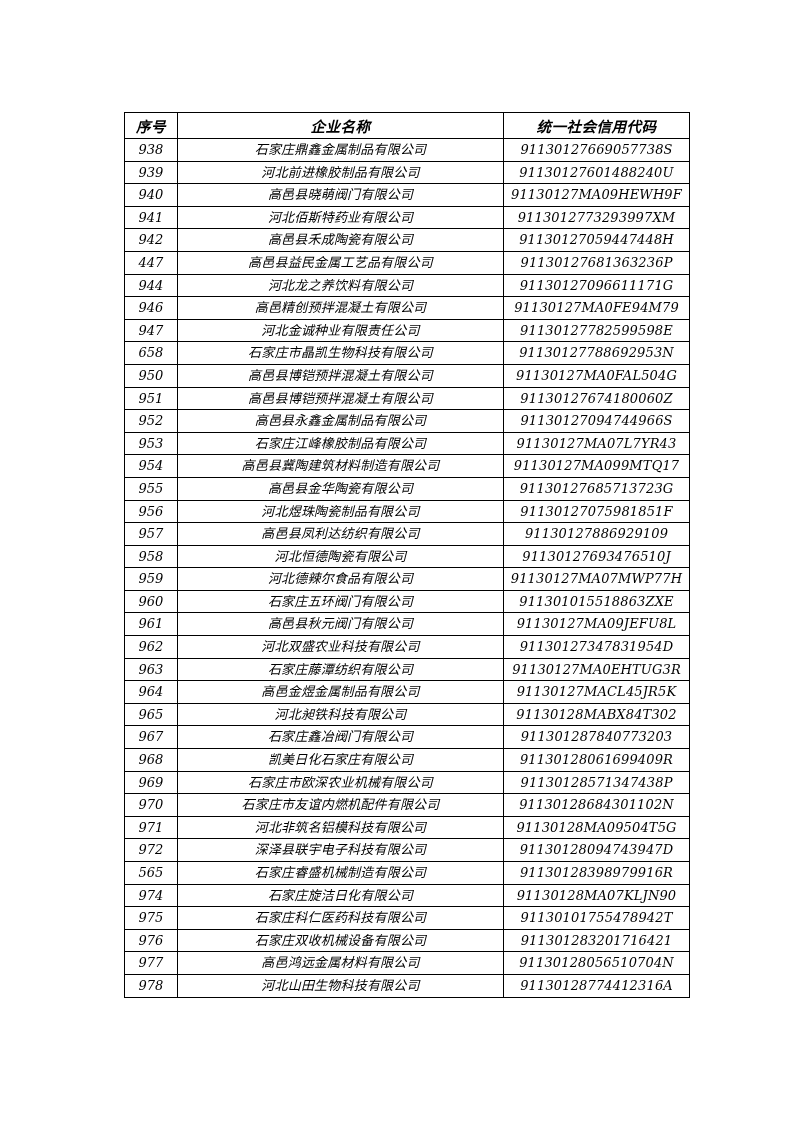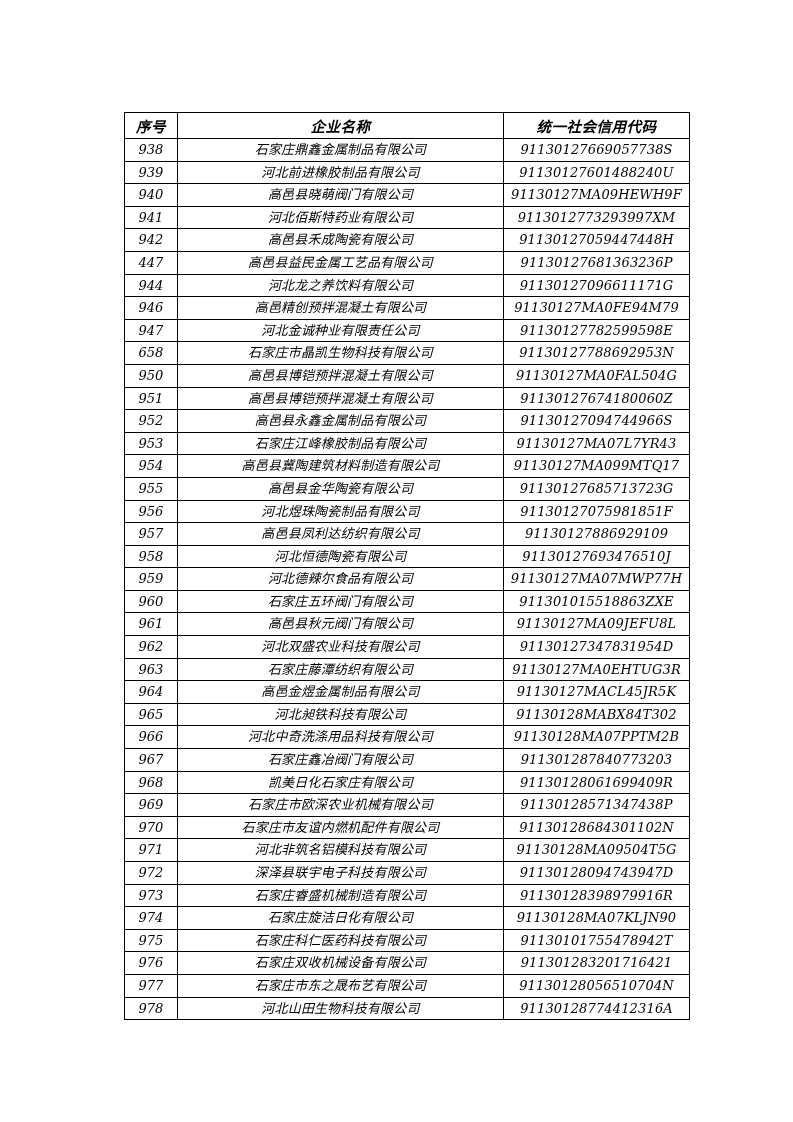--- a/index.html
+++ b/index.html
@@ -219,25 +219,20 @@
             <td class="seq">964</td>
             <td class="name">高邑金煜金属制品有限公司</td>
             <td class="code">91130127MACL45JR5K</td>
           </tr>
           <tr>
             <td class="seq">965</td>
             <td class="name">河北昶铁科技有限公司</td>
             <td class="code">91130128MABX84T302</td>
           </tr>
           <tr>
-            <td class="seq">966</td>
-            <td class="name">河北中奇洗涤用品科技有限公司</td>
-            <td class="code">91130128MA07PPTM2B</td>
-          </tr>
-          <tr>
             <td class="seq">967</td>
             <td class="name">石家庄鑫冶阀门有限公司</td>
             <td class="code">911301287840773203</td>
           </tr>
           <tr>
             <td class="seq">968</td>
             <td class="name">凯美日化石家庄有限公司</td>
             <td class="code">91130128061699409R</td>
           </tr>
           <tr>
@@ -254,42 +249,42 @@
             <td class="seq">971</td>
             <td class="name">河北非筑名铝模科技有限公司</td>
             <td class="code">91130128MA09504T5G</td>
           </tr>
           <tr>
             <td class="seq">972</td>
             <td class="name">深泽县联宇电子科技有限公司</td>
             <td class="code">91130128094743947D</td>
           </tr>
           <tr>
-            <td class="seq">973</td>
+            <td class="seq">565</td>
             <td class="name">石家庄睿盛机械制造有限公司</td>
             <td class="code">91130128398979916R</td>
           </tr>
           <tr>
             <td class="seq">974</td>
             <td class="name">石家庄旋洁日化有限公司</td>
             <td class="code">91130128MA07KLJN90</td>
           </tr>
           <tr>
             <td class="seq">975</td>
             <td class="name">石家庄科仁医药科技有限公司</td>
             <td class="code">91130101755478942T</td>
           </tr>
           <tr>
             <td class="seq">976</td>
             <td class="name">石家庄双收机械设备有限公司</td>
             <td class="code">911301283201716421</td>
           </tr>
           <tr>
             <td class="seq">977</td>
-            <td class="name">石家庄市东之晟布艺有限公司</td>
+            <td class="name">高邑鸿远金属材料有限公司</td>
             <td class="code">91130128056510704N</td>
           </tr>
           <tr>
             <td class="seq">978</td>
             <td class="name">河北山田生物科技有限公司</td>
             <td class="code">91130128774412316A</td>
           </tr>
         </tbody>
     </table>
   </div>

